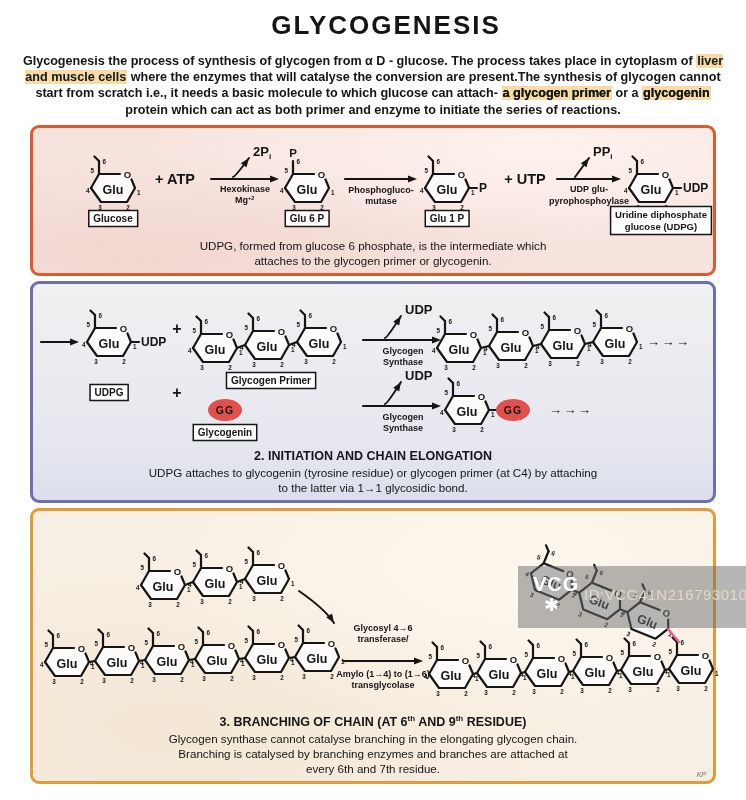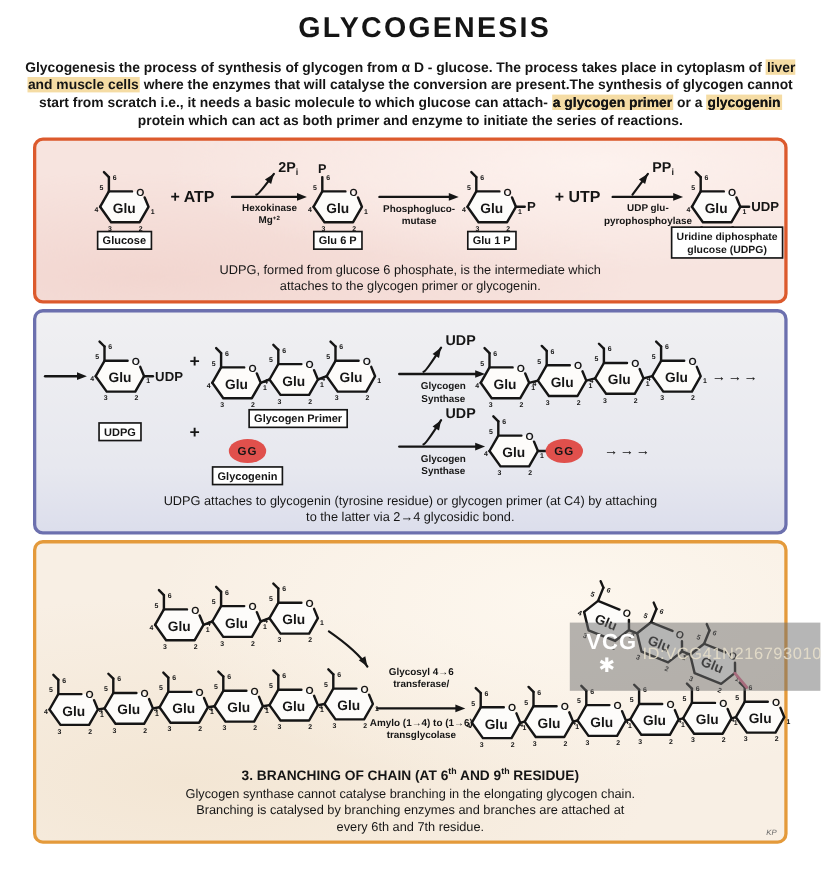--- a/index.html
+++ b/index.html
@@ -321,22 +321,23 @@
           <text x="410.5" y="126.5" font-size="6.3" font-weight="bold" fill="#151515" text-anchor="end">4</text>
           <text x="421" y="144" font-size="6.3" font-weight="bold" fill="#151515" text-anchor="middle">3</text>
           <text x="449" y="144" font-size="6.3" font-weight="bold" fill="#151515" text-anchor="middle">2</text>
           <text x="458" y="128.5" font-size="6.3" font-weight="bold" fill="#151515" text-anchor="start">1</text>
           <line x1="456" y1="122" x2="464" y2="122" stroke="#151515" stroke-width="2.2" stroke-linecap="round"></line>
           <ellipse cx="480" cy="122" rx="17" ry="11" fill="#e0504c"></ellipse>
           <text x="480" y="126" font-size="10.5" font-weight="bold" fill="#151515" text-anchor="middle" letter-spacing="1">GG</text>
         </g>
         <text x="516" y="126" font-size="13" font-weight="bold" fill="#151515" text-anchor="start" letter-spacing="1.5">→→→</text>
       </svg>
+    <div class="heading">2. INITIATION AND CHAIN ELONGATION</div>
     <div class="desc">UDPG attaches to glycogenin (tyrosine residue) or glycogen primer (at C4) by attaching
-to the latter via 2→4 glycosidic bond.</div>
+to the latter via 1→1 glycosidic bond.</div>
   </section>
 
   <section class="box box3">
     <svg id="svg3" width="680" height="196" viewBox="0 0 680 196">
         <line x1="152" y1="70" x2="160" y2="67" stroke="#151515" stroke-width="2.2" stroke-linecap="round"></line>
         <line x1="204" y1="67" x2="212" y2="64" stroke="#151515" stroke-width="2.2" stroke-linecap="round"></line>
         <g>
           <polygon points="108,70 116,56 144,56 152,70 144,84 118,84" fill="#fdfcfa"></polygon>
           <path d="M 108 70 L 116 56 L 137 56" fill="none" stroke="#151515" stroke-width="2.2" stroke-linecap="round" stroke-linejoin="round"></path>
           <path d="M 148.5 61.5 L 152 70 L 144 84 L 118 84 L 108 70" fill="none" stroke="#151515" stroke-width="2.2" stroke-linecap="round" stroke-linejoin="round"></path>

